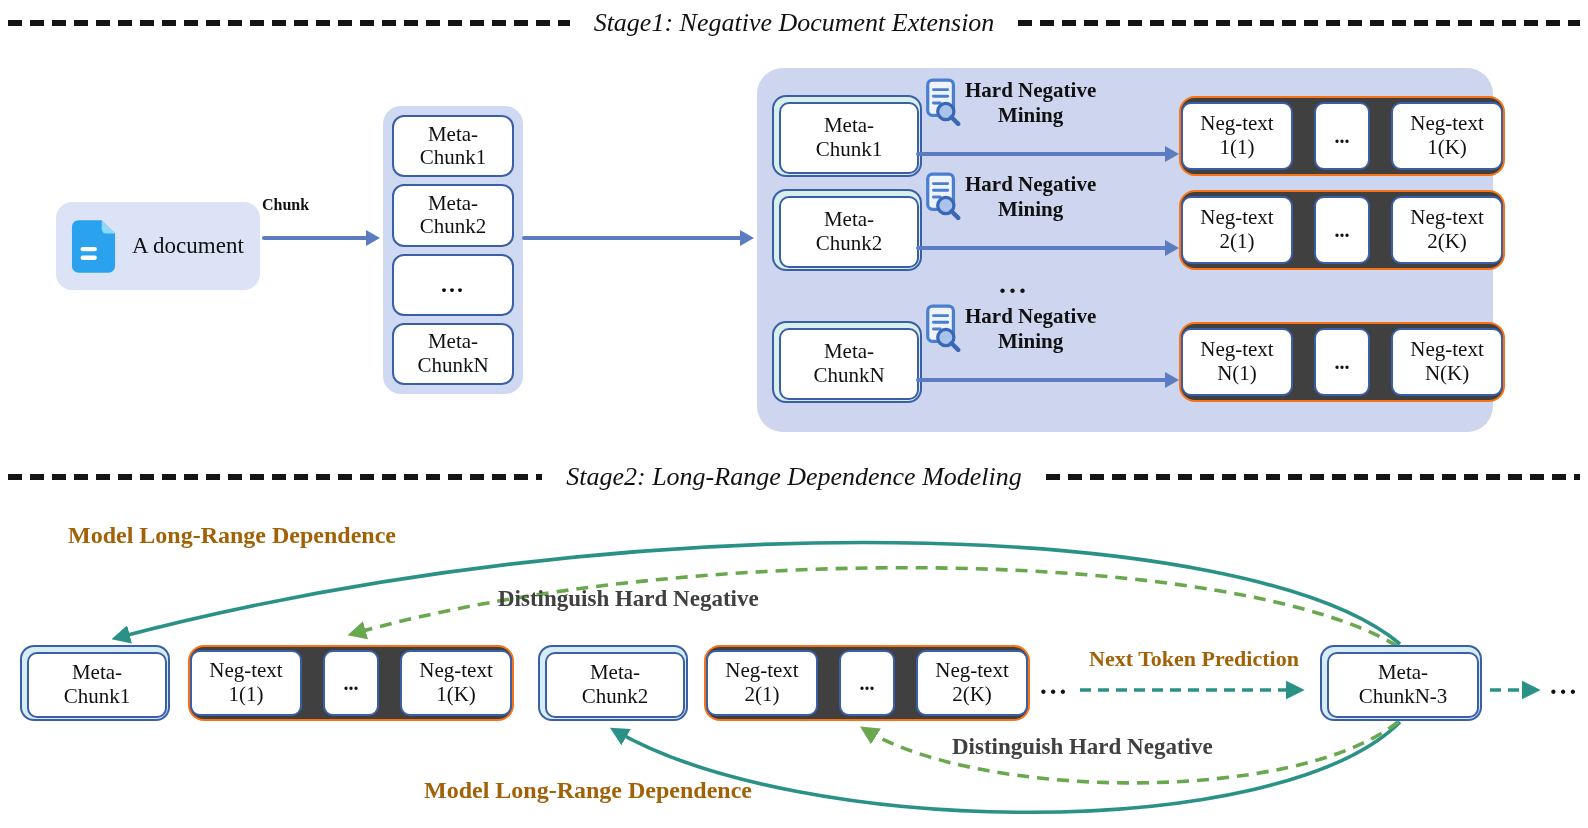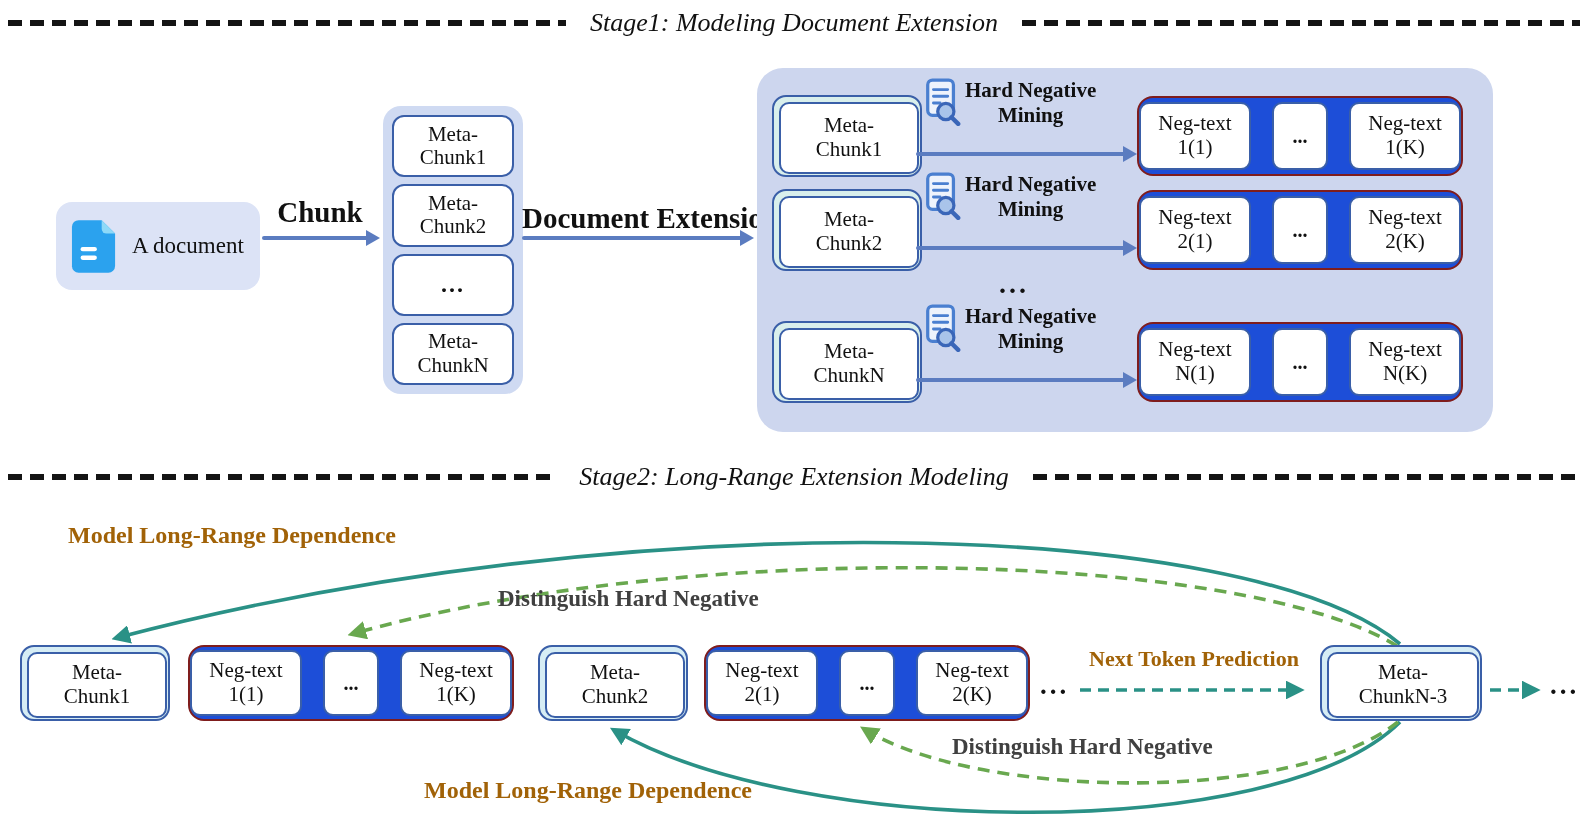--- a/index.html
+++ b/index.html
@@ -10,47 +10,47 @@
   .divider{position:absolute;left:8px;right:8px;display:flex;align-items:center;gap:16px;}
   .divider .dash{flex:1;height:6px;background:repeating-linear-gradient(90deg,#141414 0 14px,transparent 14px 22px);}
   .divider .dtitle{font-style:italic;font-size:26px;white-space:nowrap;padding:0 8px;}
   #divider1{top:8px;}
   #divider2{top:462px;}
 
   
   .wtext{display:flex;flex-direction:column;align-items:center;justify-content:center;font-size:21px;line-height:1.12;text-align:center;}
   .dbox{position:absolute;background:#d9efec;border:2.5px solid #3a5fa8;border-radius:14px;padding:5px;box-sizing:border-box;}
   .dbox .in{width:100%;height:100%;background:#fff;border:2px solid #3a5fa8;border-radius:10px;}
-  .neg-group{position:absolute;background:#1d4ed8;border:2px solid #7f1d1d;border-radius:16px;display:flex;align-items:center;justify-content:center;gap:21px;box-sizing:border-box;}
+  .neg-group{position:absolute;background:#404040;border:2px solid #f97316;border-radius:16px;display:flex;align-items:center;justify-content:center;gap:21px;box-sizing:border-box;}
   .neg-group .wbox{background:#fff;border:2px solid #3a5fa8;border-radius:10px;}
   .w-big{width:120px;}
   .w-dots{width:58px;font-size:20px;font-weight:bold;}
 
   
   .doc-pill{position:absolute;left:56px;top:202px;width:204px;height:88px;background:#dce3f6;border-radius:16px;display:flex;align-items:center;gap:15px;padding:0 15px;box-sizing:border-box;}
   .doc-pill .dlabel{font-size:23px;}
-  .flow-label{position:absolute;font-weight:bold;font-size:29px;text-align:center;white-space:nowrap;}
+  .flow-label{position:absolute;font-weight:bold;font-size:16px;text-align:left;white-space:nowrap;}
   #chunk-label{left:262px;top:196px;width:116px;}
   #ext-label{left:522px;top:202px;width:232px;}
 
   .harrow{position:absolute;height:16px;}
   .harrow .shaft{position:absolute;left:0;right:11px;top:6px;height:4px;background:#5b7cc0;border-radius:2px;}
   .harrow .head{position:absolute;right:0;top:0;width:0;height:0;border-top:8px solid transparent;border-bottom:8px solid transparent;border-left:14px solid #5b7cc0;}
   #chunk-arrow{left:262px;top:230px;width:118px;}
   #ext-arrow{left:522px;top:230px;width:232px;}
 
   .stack{position:absolute;left:383px;top:106px;width:140px;height:288px;background:#cfdaf2;border-radius:18px;padding:9px;display:flex;flex-direction:column;gap:7px;box-sizing:border-box;}
   .stack .sbox{flex:1;background:#fff;border:2px solid #3a5fa8;border-radius:12px;}
   .stack .dots{font-weight:bold;font-size:24px;letter-spacing:2px;}
 
   .panel{position:absolute;left:757px;top:68px;width:736px;height:364px;background:#cdd6ee;border-radius:26px;}
   .mrow{position:absolute;left:15px;width:706px;height:84px;display:flex;align-items:center;}
   #mrow1{top:26px;} #mrow2{top:120px;} #mrow3{top:252px;}
   .mrow .meta{position:relative;width:150px;height:82px;flex:none;}
-  .connector{position:relative;width:215px;height:84px;flex:none;}
+  .connector{position:relative;width:257px;height:84px;flex:none;}
   .mining-head{position:absolute;left:0px;top:-16px;display:flex;align-items:flex-start;gap:3px;}
   .mlabel{font-weight:bold;font-size:21px;line-height:1.18;text-align:center;white-space:nowrap;}
   .c-arrow{position:absolute;left:-6px;right:0px;top:52px;height:16px;}
   .c-arrow .shaft{position:absolute;left:0;right:11px;top:6px;height:4px;background:#5b7cc0;border-radius:2px;}
   .c-arrow .head{position:absolute;right:0;top:0;width:0;height:0;border-top:8px solid transparent;border-bottom:8px solid transparent;border-left:14px solid #5b7cc0;}
   .mrow .neg-group{position:relative;width:326px;height:80px;flex:none;}
   .mrow .neg-group .wbox{height:64px;}
   .panel-ellipsis{position:absolute;left:242px;top:200px;font-weight:bold;font-size:28px;letter-spacing:3px;}
 
   
@@ -75,21 +75,21 @@
   .mid-dots{position:absolute;left:1040px;top:174px;font-size:27px;font-weight:bold;letter-spacing:3px;}
   .end-dots{position:absolute;left:1550px;top:174px;font-size:27px;font-weight:bold;letter-spacing:3px;}
 </style>
 </head>
 <body>
 
 <div class="page">
 
   <div class="divider" id="divider1">
     <div class="dash"></div>
-    <div class="dtitle">Stage1: Modeling Document Extension</div>
+    <div class="dtitle">Stage1: Negative Document Extension</div>
     <div class="dash"></div>
   </div>
 
   <div class="doc-pill">
     <svg width="46" height="56" viewBox="0 0 48 58">
       <path d="M8 2 h24 l14 14 v34 a7 7 0 0 1 -7 7 H8 a7 7 0 0 1 -7 -7 V9 a7 7 0 0 1 7 -7 z" fill="#2ba2ee"></path>
       <path d="M32 2 l14 14 h-9 a5 5 0 0 1 -5 -5 z" fill="#8ed9f8"></path>
       <rect x="10" y="30" width="17" height="4.5" rx="2.2" fill="#ffffff"></rect>
       <rect x="10" y="39" width="17" height="4.5" rx="2.2" fill="#ffffff"></rect>
     </svg>
@@ -113,21 +113,20 @@
     </div>
     <div class="sbox wtext dots">
       <span>...</span>
     </div>
     <div class="sbox wtext">
       <span>Meta-</span>
       <span>ChunkN</span>
     </div>
   </div>
 
-  <div class="flow-label" id="ext-label">Document Extension</div>
   <div class="harrow" id="ext-arrow">
     <div class="shaft"></div>
     <div class="head"></div>
   </div>
 
   <div class="panel">
 
     <div class="mrow" id="mrow1">
       <div class="meta dbox" style="position:relative;">
         <div class="in wtext">
@@ -246,21 +245,21 @@
         <div class="wbox w-big wtext">
           <span>Neg-text</span>
           <span>N(K)</span>
         </div>
       </div>
     </div>
   </div>
 
   <div class="divider" id="divider2">
     <div class="dash"></div>
-    <div class="dtitle">Stage2: Long-Range Extension Modeling</div>
+    <div class="dtitle">Stage2: Long-Range Dependence Modeling</div>
     <div class="dash"></div>
   </div>
 
   <div class="s2">
     <svg class="curves" viewBox="0 0 1588 332">
       <defs>
         <marker id="mteal" viewBox="0 0 10 10" refX="7.5" refY="5" markerWidth="5.2" markerHeight="5.2" orient="auto">
           <path d="M0 0 L10 5 L0 10 z" fill="#2a9186"></path>
         </marker>
         <marker id="mgreen" viewBox="0 0 10 10" refX="7.5" refY="5" markerWidth="5.2" markerHeight="5.2" orient="auto">

